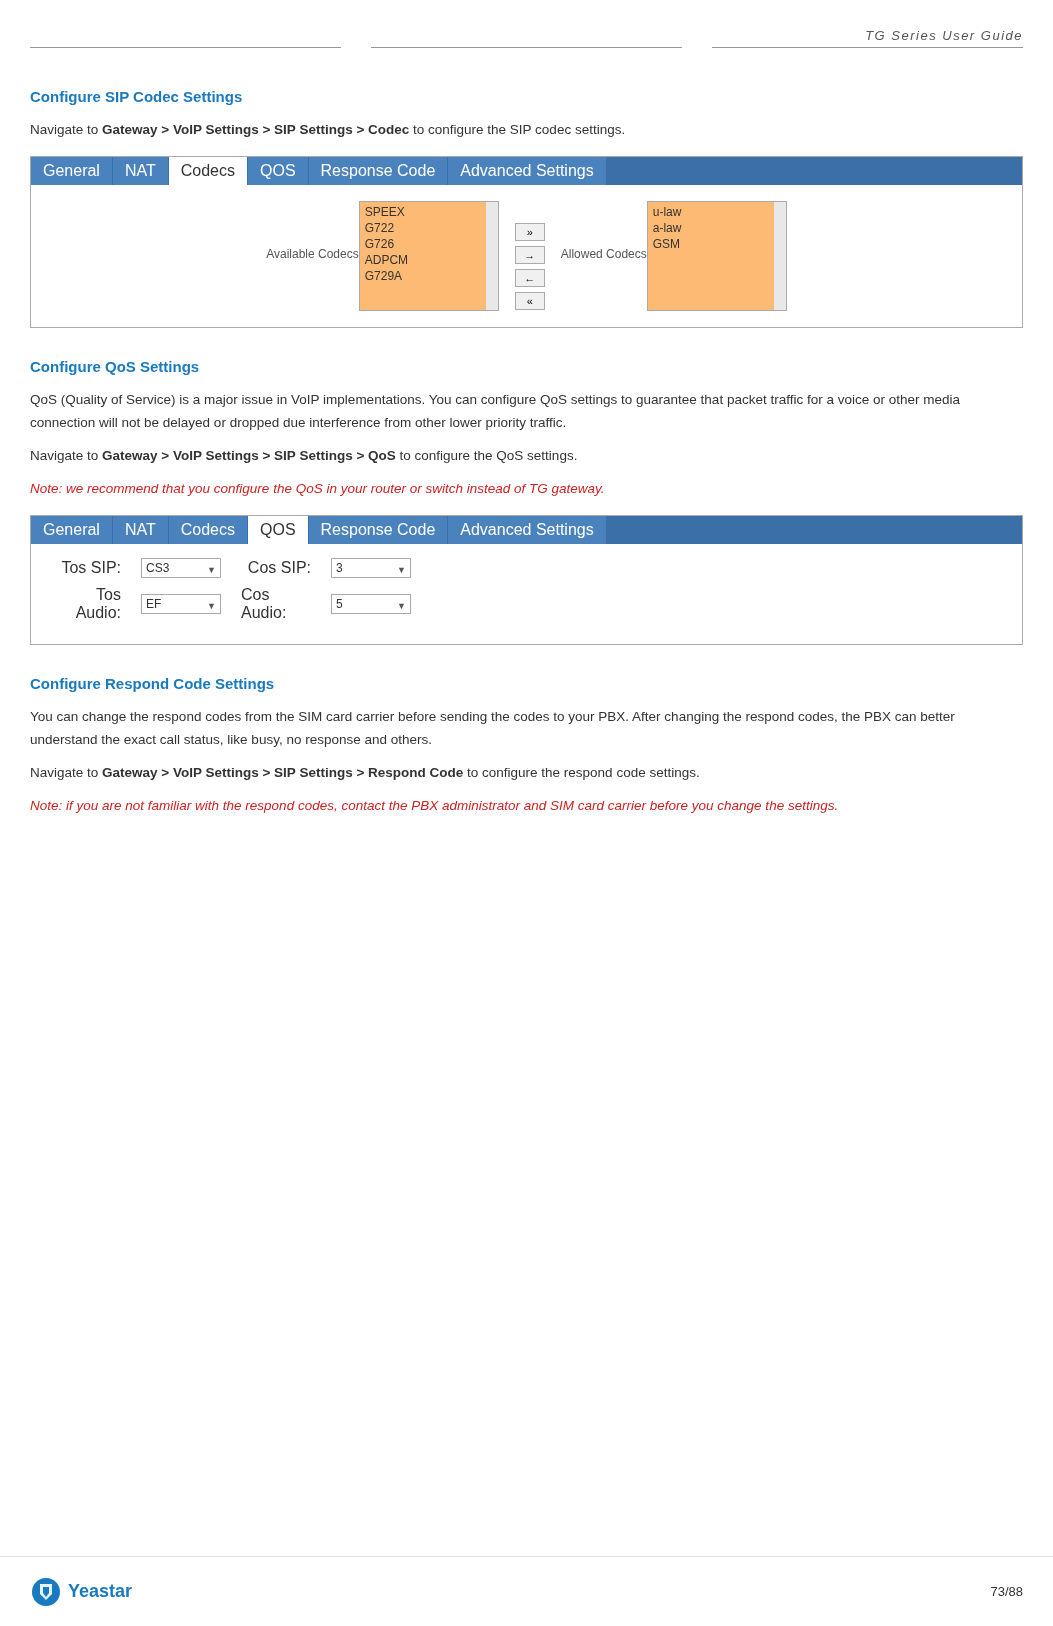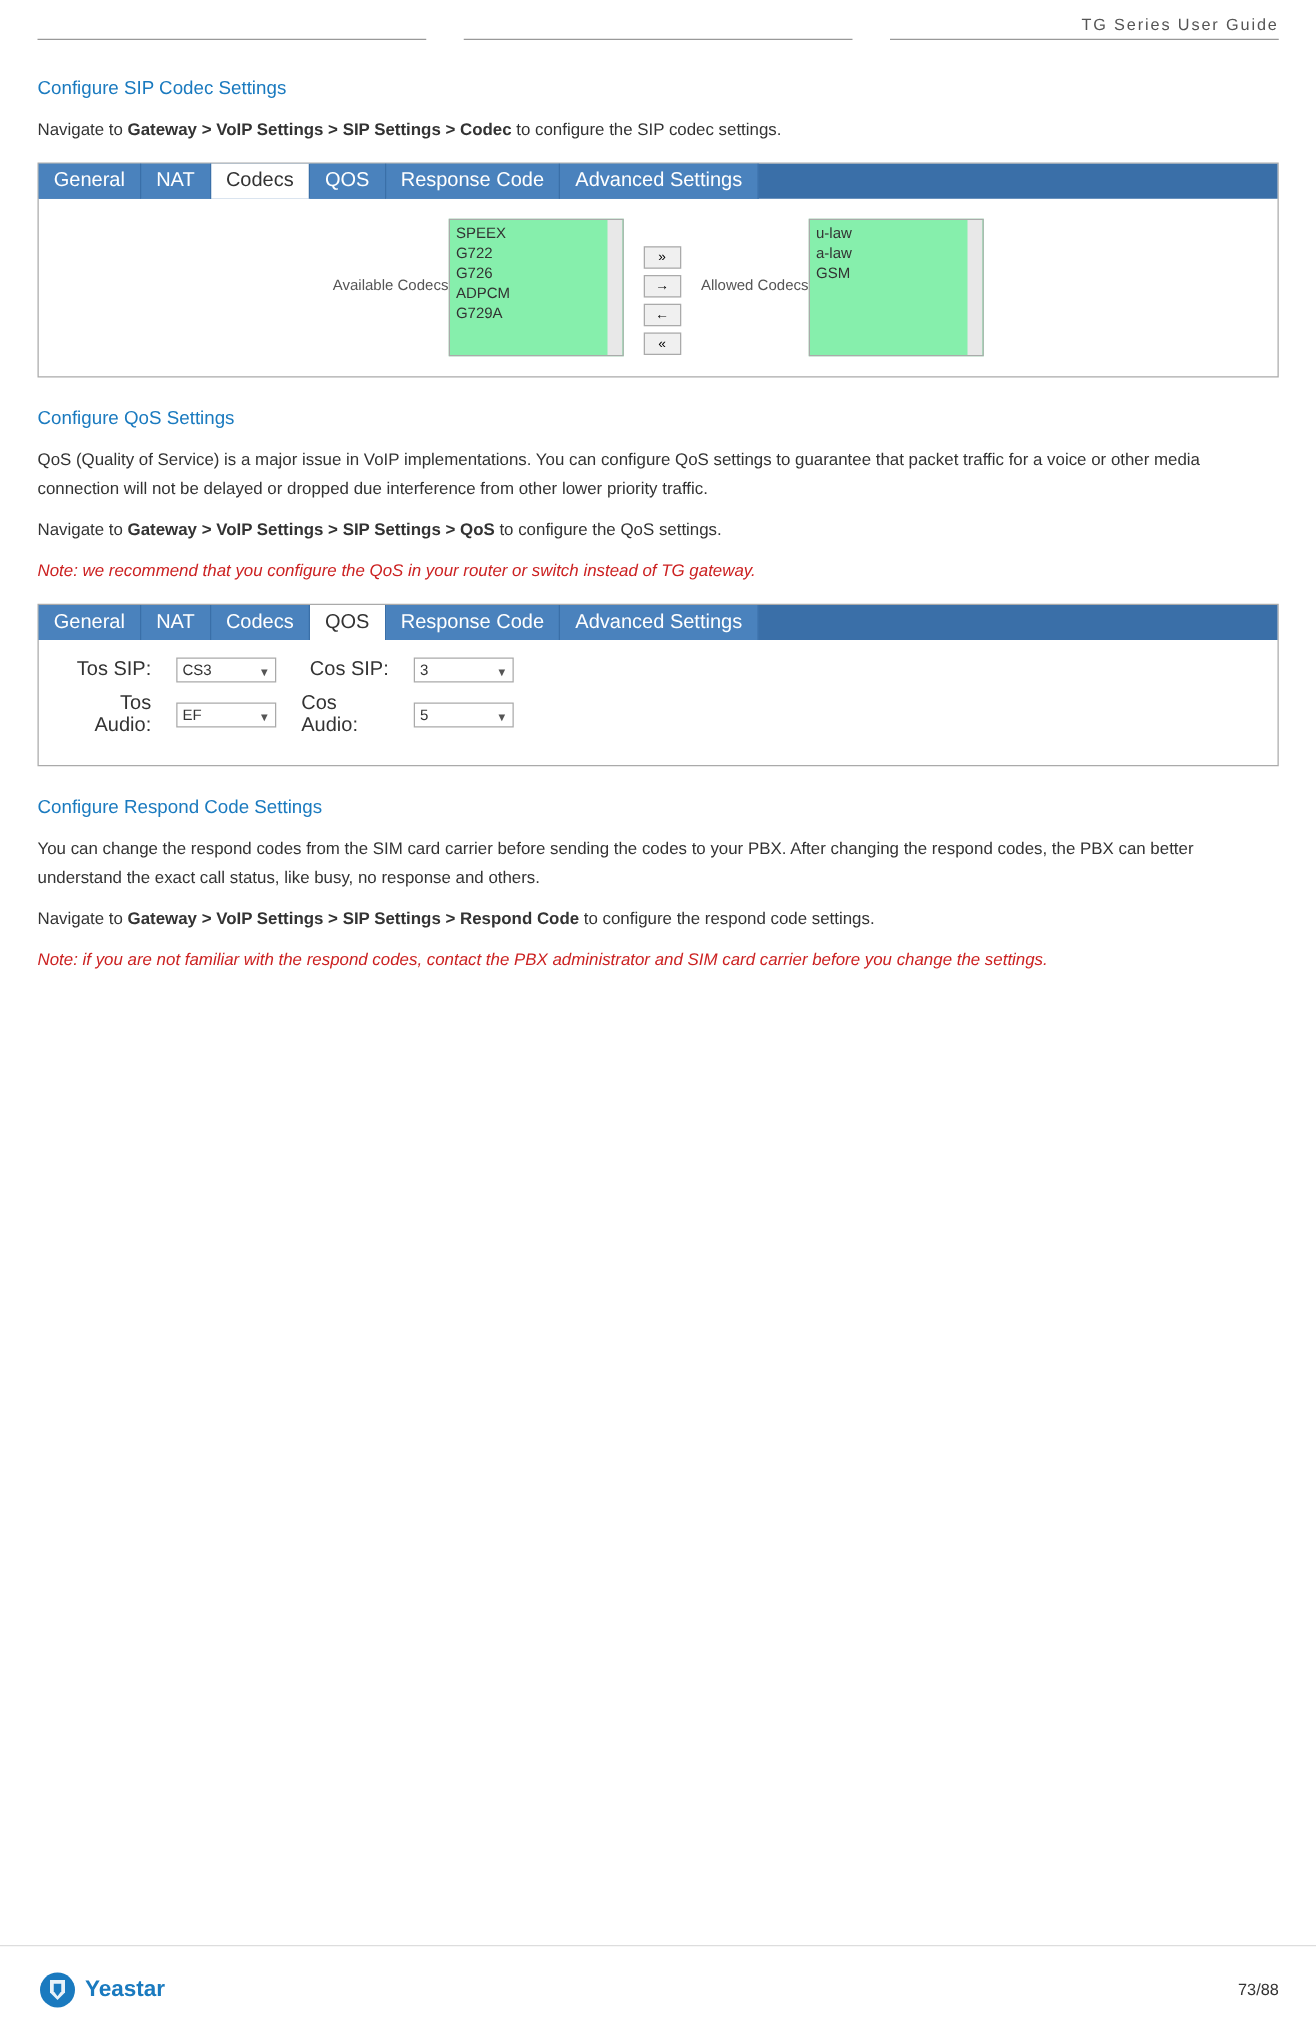--- a/index.html
+++ b/index.html
@@ -13,23 +13,23 @@
       position: relative;
     }
 
     .content {
       padding: 10px 30px 80px 30px;
     }
 
     .section-title {
       color: #1a7abf;
       font-size: 15px;
-      font-weight: normal;
+      font-weight: bold;
       margin-bottom: 14px;
-      margin-top: 20px;
+      margin-top: 30px;
     }
 
     .body-text {
       font-size: 13.5px;
       line-height: 1.7;
       margin-bottom: 10px;
       color: #333;
     }
 
     .body-text b, strong { font-weight: bold; }
@@ -97,21 +97,21 @@
       margin-bottom: 4px;
     }
 
     .codec-listbox {
       border: 1px solid #aaa;
       width: 140px;
       height: 110px;
       overflow: hidden;
       font-size: 12px;
       padding: 2px;
-      background: #86efac;
+      background: #fdba74;
       position: relative;
     }
 
     .codec-listbox-item {
       padding: 1px 3px;
       font-size: 12px;
       color: #333;
     }
 
     .codec-listbox .scrollbar {
@@ -209,21 +209,22 @@
     }
 
     .page-number {
       font-size: 13px;
       color: #333;
     }
 
     .header-top {
       display: flex;
       justify-content: flex-end;
-      padding: 12px 30px 0 30px;
+      padding: 28px 30px 0 30px;
+      font-style: italic;
     }
 
     .header-top-title {
       font-size: 13px;
       color: #555;
       letter-spacing: 1.5px;
     }
 
     .header-dividers {
       display: flex;

